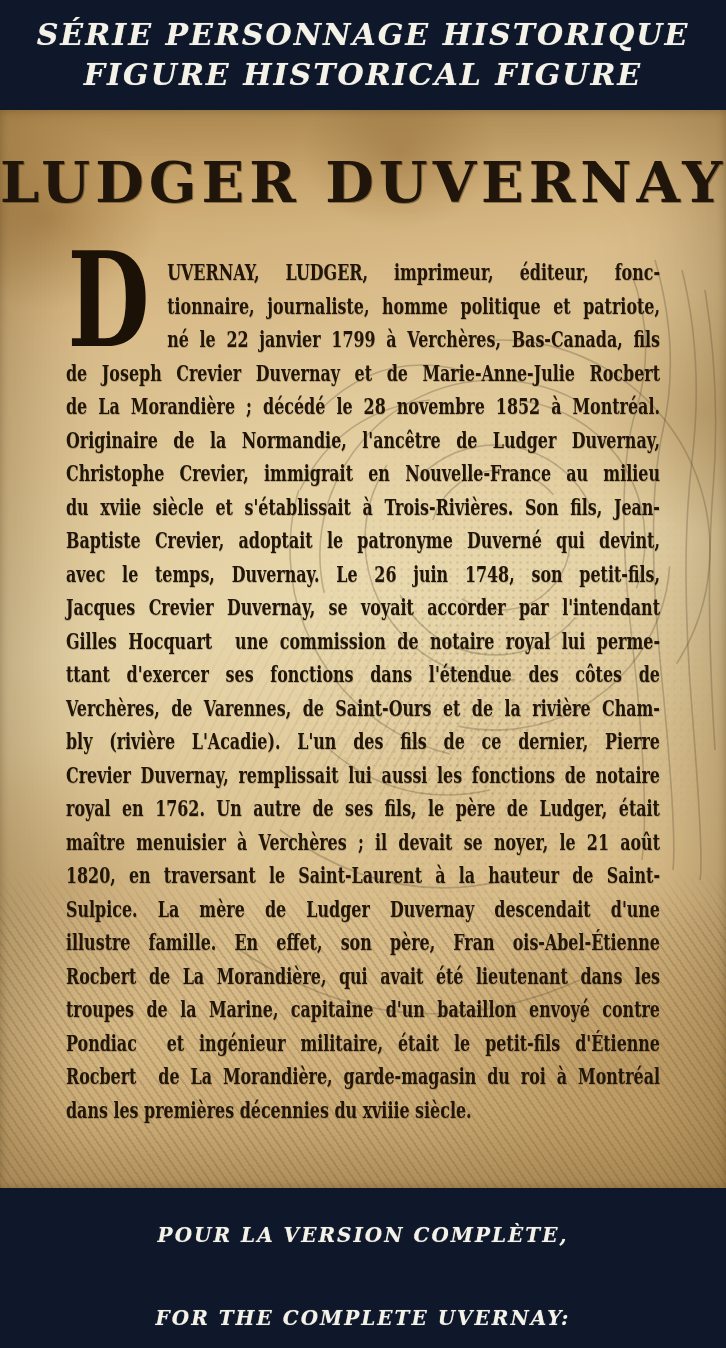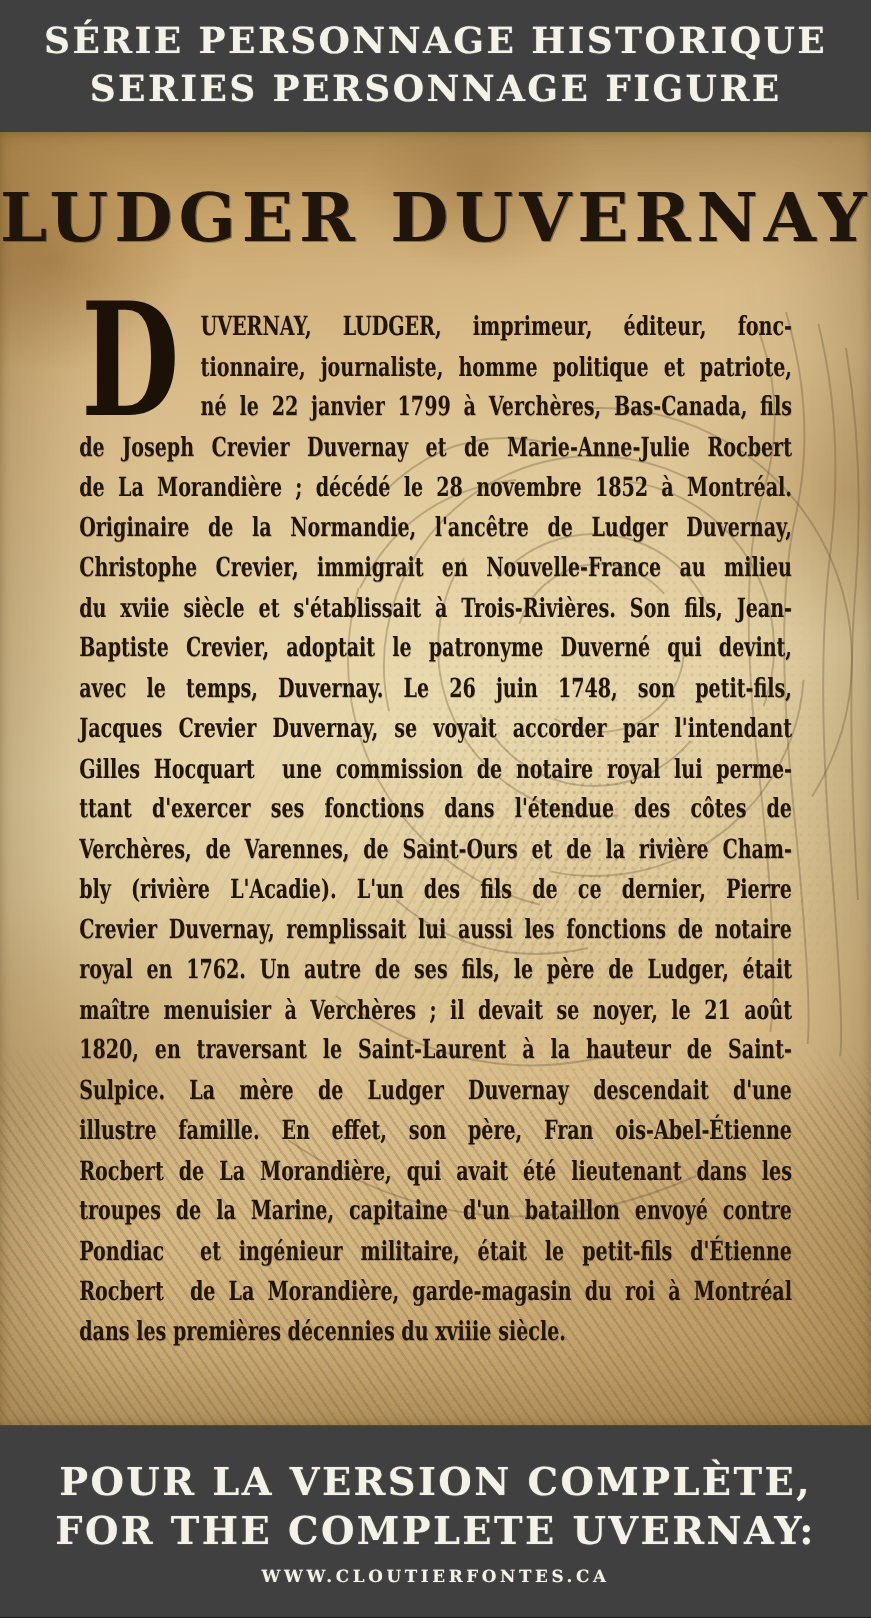--- a/index.html
+++ b/index.html
@@ -3,31 +3,31 @@
 <meta charset="utf-8">
 <style>
   html,body{margin:0;padding:0;background:#222;}
   .page{
     position:relative;width:726px;height:1348px;margin:0 auto;
     background:#050505;overflow:hidden;
     font-family:"DejaVu Serif","Liberation Serif",serif;
   }
   
   .band{
-    position:absolute;left:0;width:726px;background:#404040;color:#f4f1e7;
+    position:absolute;left:0;width:726px;background:#0f172a;color:#f4f1e7;
     display:flex;flex-direction:column;align-items:center;justify-content:center;
-    text-align:center;z-index:5;
+    text-align:center;z-index:5;font-style:italic;
   }
   .band-top{top:0;height:110px;gap:2px;}
   .band-bottom{top:1188px;height:160px;gap:1px;}
   .band-line{
     font-weight:bold;font-size:30px;letter-spacing:2px;line-height:38px;
     text-shadow:0 0 1px rgba(255,255,255,.45);white-space:nowrap;
   }
-  .band-bottom .band-line{font-size:32px;letter-spacing:2px;line-height:40px;}
+  .band-bottom .band-line{font-size:20px;letter-spacing:2px;line-height:40px;margin-top:42px;}
   .band-url{
     font-weight:bold;font-size:14px;letter-spacing:3px;margin-top:9px;
     text-shadow:0 0 1px rgba(255,255,255,.4);white-space:nowrap;
   }
   
   .parchment{
     position:absolute;left:0;top:110px;width:726px;height:1078px;overflow:hidden;
     background-image:
       radial-gradient(ellipse 170px 130px at 6% 10%, rgba(128,84,30,.38), transparent 70%),
       radial-gradient(ellipse 140px 110px at 55% 4%, rgba(122,80,28,.30), transparent 70%),
@@ -82,21 +82,21 @@
   .bline.ind{margin-left:140px;}
   .bline.last{text-align-last:left;}
 </style>
 </head>
 <body>
 
 <div class="page">
 
   <div class="band band-top">
     <div class="band-line">SÉRIE PERSONNAGE HISTORIQUE</div>
-    <div class="band-line">SERIES PERSONNAGE FIGURE</div>
+    <div class="band-line">FIGURE HISTORICAL FIGURE</div>
   </div>
 
   <div class="parchment">
 
     <svg class="engraving" width="726" height="1078" viewBox="0 0 726 1078">
       <g fill="none" stroke="rgba(92,78,54,.32)" stroke-width="1.6">
         <circle cx="500" cy="430" r="70" stroke-dasharray="150 90"></circle>
         <circle cx="495" cy="440" r="105" stroke-dasharray="210 120" transform="rotate(40 495 440)"></circle>
         <circle cx="505" cy="430" r="140" stroke-dasharray="250 160" transform="rotate(110 505 430)"></circle>
         <circle cx="495" cy="445" r="175" stroke-dasharray="300 200" transform="rotate(200 495 445)"></circle>

